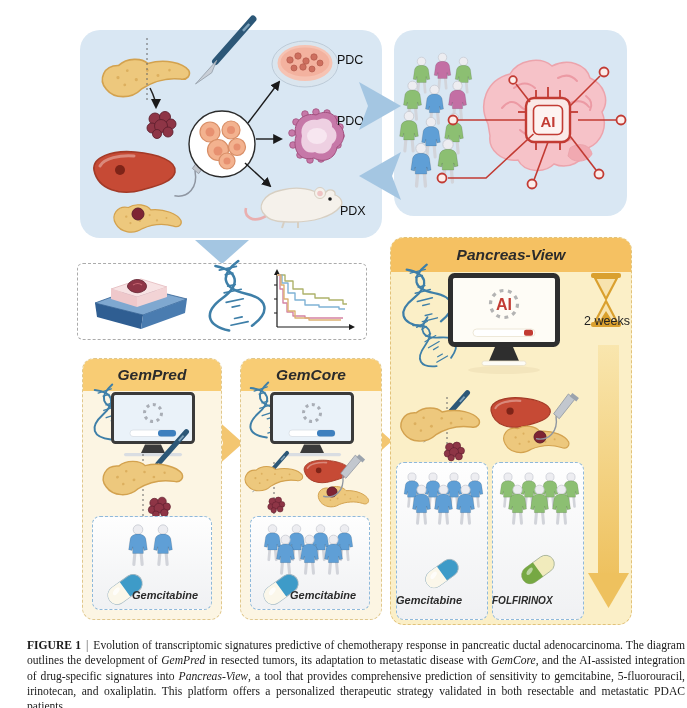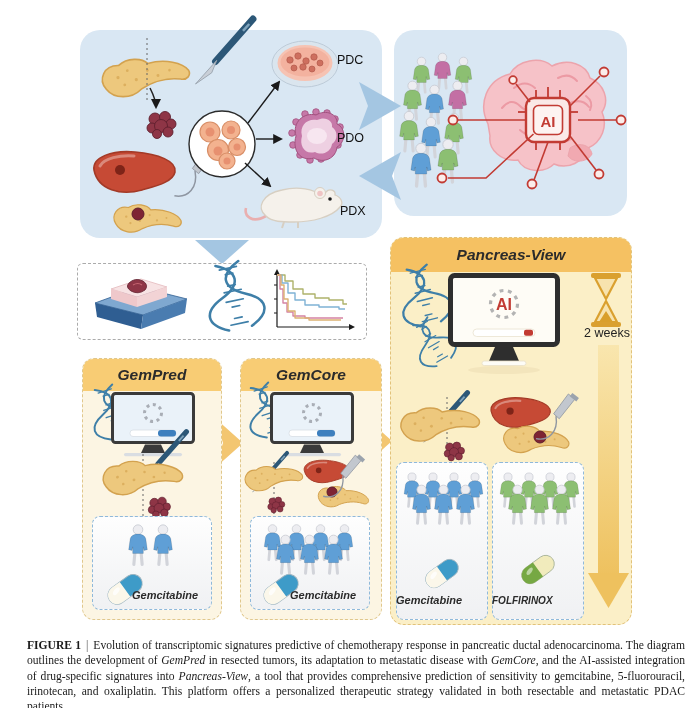--- a/index.html
+++ b/index.html
@@ -191,21 +191,21 @@
   <g transform="translate(174,152)">
     <path d="M12,34 C-2,42 -10,34 -8,26" stroke="#E9AFAF" stroke-width="2.6" fill="none"></path>
     <path d="M12,34 C2,26 8,12 28,8 C44,4 60,7 68,14 L72,10 C75,6 82,8 81,13 C87,15 90,21 86,25 C78,35 58,40 40,40 C28,40 18,40 12,34 Z" fill="#F5F1EB" stroke="#D7CFC2" stroke-width="1.3"></path>
     <circle cx="66" cy="11" r="5.5" fill="#F5F1EB" stroke="#D7CFC2"></circle>
     <circle cx="66" cy="11.5" r="2.8" fill="#EFC4C4"></circle>
     <circle cx="76" cy="17" r="1.8" fill="#1a1a1a"></circle>
     <path d="M30,40 L28,46 M44,40 L44,46" stroke="#D7CFC2" stroke-width="2"></path>
   </g>
 </svg>
 <div class="lbl" style="left:325px;top:53px">PDC</div>
-<div class="lbl" style="left:325px;top:131px">PDO</div>
+<div class="lbl" style="left:325px;top:114px">PDO</div>
 <div class="lbl" style="left:328px;top:204px">PDX</div>
 
 <div class="panel" style="left:382px;top:30px;width:233px;height:186px"></div>
 <svg class="art" style="left:382px;top:30px" width="233" height="186">
   <g transform="translate(72,22)">
     <path d="M22,72 C12,52 20,28 44,22 C52,8 74,4 86,14 C102,6 120,12 124,26 C138,32 144,48 136,60 C142,74 136,90 122,96 C118,110 102,118 88,112 C78,122 58,120 52,108 C36,110 22,98 24,84 Z" fill="#F6C2C8" stroke="#ECA4AC" stroke-width="1.5"></path>
     <path d="M104,96 C112,90 124,92 126,102 C122,110 108,112 102,104 Z" fill="#F1A9B1" stroke="#ECA4AC"></path>
     <g fill="none" stroke="#EC9AA4" stroke-width="2" stroke-linecap="round">
       <path d="M36,56 q9,-11 18,-2 q9,9 18,-1"></path>
           <path d="M48,36 q11,-9 21,0"></path>
@@ -384,21 +384,21 @@
   </g>
   <use href="#scalpel" width="60" height="60" transform="translate(28,152) scale(0.95)"></use>
   <line x1="57" y1="160" x2="57" y2="216" stroke="#666" stroke-width="1" stroke-dasharray="2 3"></line>
   <use href="#pancreas" width="90" height="40" transform="translate(4,170) rotate(-4)"></use>
   <use href="#tumor" width="24" height="21" transform="translate(52,204)"></use>
   <use href="#liver" width="66" height="35" transform="translate(98,158)"></use>
   <use href="#pancreas" width="76" height="33" transform="translate(110,184) rotate(5)"></use>
   <circle cx="150" cy="200" r="6" fill="#7E2433" stroke="#5F1F2E"></circle>
   <use href="#needle" width="32" height="56" transform="translate(164,152) rotate(12)"></use>
 </svg>
-<div class="weeks-lbl" style="left:562px;top:326px;width:66px">2 weeks</div>
+<div class="weeks-lbl" style="left:562px;top:314px;width:66px">2 weeks</div>
 
 <div class="inner-box" style="left:384px;top:462px;width:92px;height:158px">
   <svg class="art" style="left:0;top:0" width="92" height="158">
     <g>
       <use href="#person" x="4" y="8" width="22" height="38" style="color:#5F9FD6"></use>
       <use href="#person" x="25" y="8" width="22" height="38" style="color:#5F9FD6"></use>
       <use href="#person" x="46" y="8" width="22" height="38" style="color:#5F9FD6"></use>
       <use href="#person" x="67" y="8" width="22" height="38" style="color:#5F9FD6"></use>
       <use href="#person" x="12" y="20" width="25" height="43" style="color:#5F9FD6"></use>
       <use href="#person" x="34" y="20" width="25" height="43" style="color:#5F9FD6"></use>

